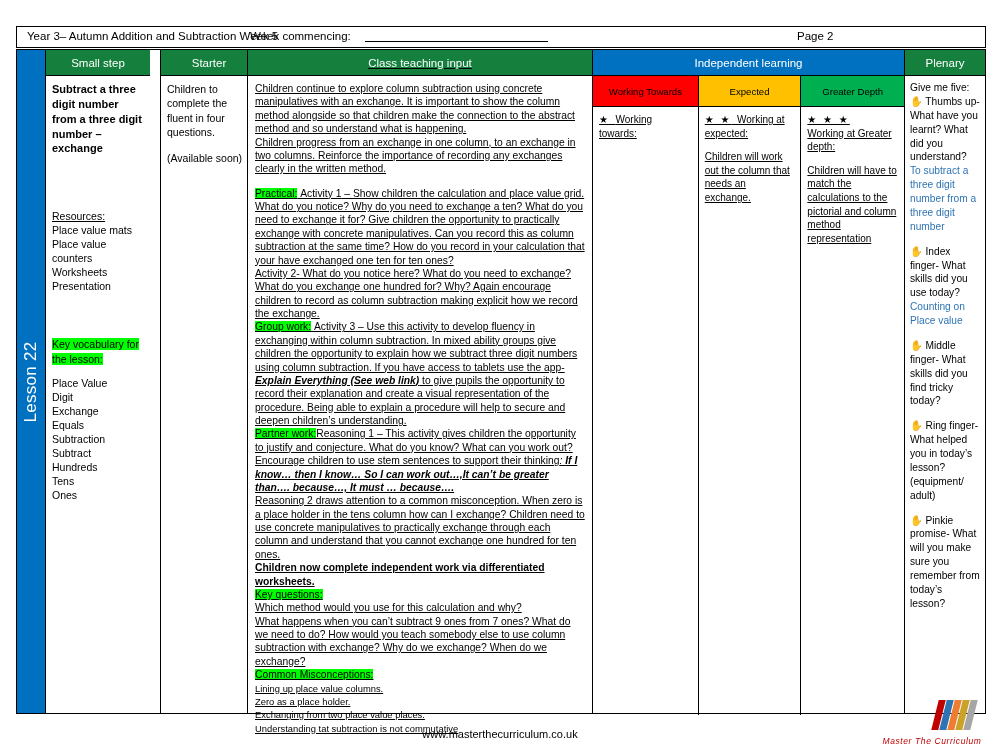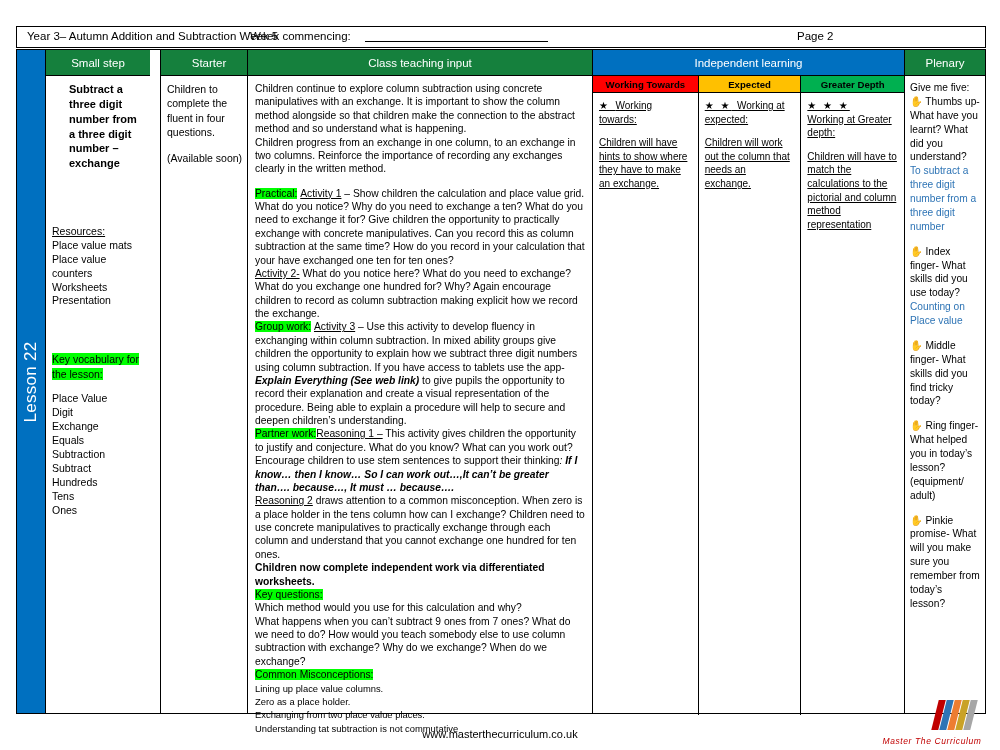--- a/index.html
+++ b/index.html
@@ -109,27 +109,27 @@
   .col-body {
     padding: 6px 6px 4px 6px;
     box-sizing: border-box;
     font-size: 10.5px;
     line-height: 1.30;
   }
 
   
   #col-small   { left: 28px;  width: 105px; }
   #col-starter { left: 143px; width: 97px;  }
-  #col-class   { left: 230px; width: 345px; }
+  #col-class   { left: 230px; width: 345px; text-decoration: underline; }
   #col-indep   { left: 575px; width: 312px; }
   #col-plenary { left: 887px; width: 81px;  }
 
   
   #col-small .col-body { font-size: 10.5px; line-height: 1.32; }
-  .ss-title { font-weight: bold; font-size: 11px; line-height: 1.35; margin-left: 17px; }
+  .ss-title { font-weight: bold; font-size: 11px; line-height: 1.35; }
   .ss-gap-lg { height: 54px; }
   .ss-gap-md { height: 44px; }
   .res-label { text-decoration: underline; }
   .kv-label {
     background: #00FF00;
     display: inline;
     line-height: 1.35;
   }
   .vocab-list div { line-height: 1.33; }
 
@@ -167,23 +167,23 @@
     box-sizing: border-box;
   }
   .sub-col {
     box-sizing: border-box;
     border-right: 1px solid #000;
     display: flex;
     flex-direction: column;
   }
   .sub-col:last-child { border-right: none; }
   .sub-head {
-    height: 17px;
+    height: 31px;
     font-size: 9.6px;
-    font-weight: bold;
+    font-weight: normal;
     display: flex;
     align-items: center;
     justify-content: center;
     box-sizing: border-box;
     border-bottom: 1px solid #000;
   }
   .sub-body {
     padding: 6px 6px;
     font-size: 10px;
     line-height: 1.36;
@@ -323,21 +323,20 @@
 
     <div class="col" id="col-indep">
       <div id="indep-head">Independent learning</div>
       <div id="indep-sub">
 
         <div class="sub-col" style="width:34%">
           <div class="sub-head" style="background:#FF0000">Working Towards</div>
           <div class="sub-body">
             <div><span class="stars">★</span>&nbsp; <span>Working towards:</span></div>
             <div class="sub-gap"></div>
-            <div>Children will have hints to show where they have to make an exchange.</div>
           </div>
         </div>
 
         <div class="sub-col" style="width:33%">
           <div class="sub-head" style="background:#FFC000">Expected</div>
           <div class="sub-body">
             <div><span class="stars">★ ★</span>&nbsp; <span>Working at expected:</span></div>
             <div class="sub-gap"></div>
             <div>Children will work out the column that needs an exchange.</div>
           </div>

